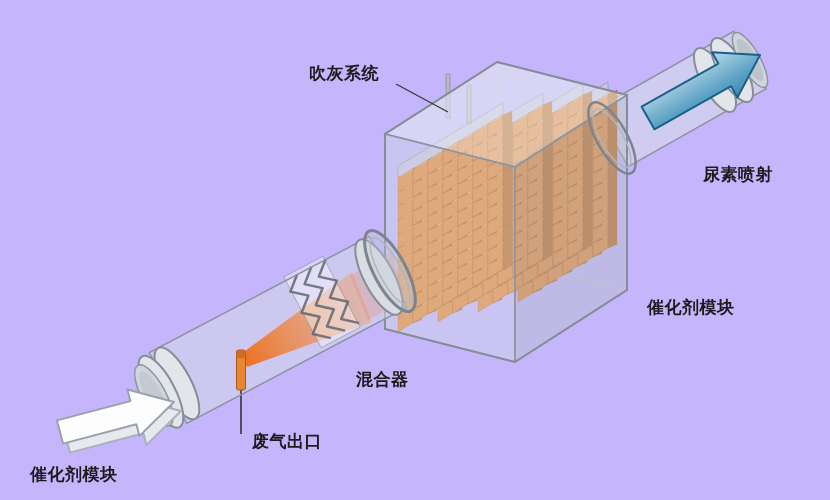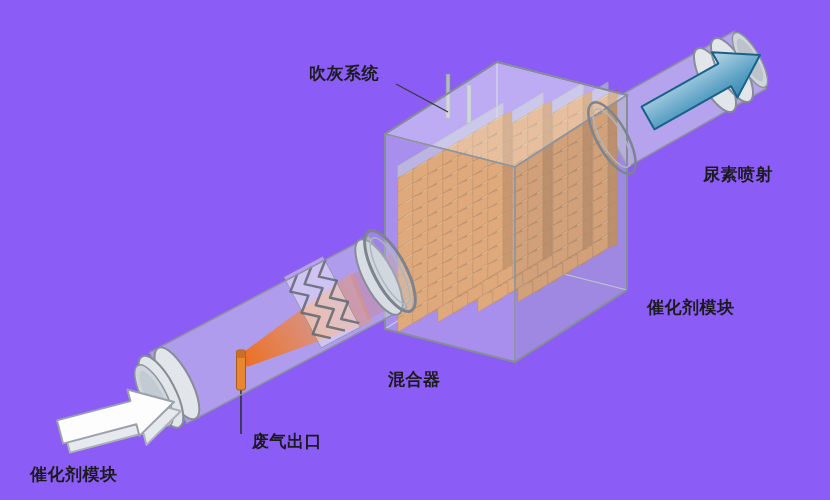--- a/index.html
+++ b/index.html
@@ -1,28 +1,28 @@
 <!DOCTYPE html>
 <html><head>
 <meta charset="utf-8">
 <style>
   html,body{margin:0;padding:0;background:#ffffff;}
   .stage{
-    position:relative;width:830px;height:500px;background:#8b5cf6;overflow:hidden;
+    position:relative;width:830px;height:500px;background:#c4b5fd;overflow:hidden;
     font-family:"DejaVu Sans",sans-serif;
   }
   .stage svg{position:absolute;left:0;top:0;}
   .lbl{
     position:absolute;font-size:17px;font-weight:600;color:#1b1b1b;
     white-space:nowrap;letter-spacing:.5px;
   }
   .lbl-blower{left:309px;top:62px;}
   .lbl-outlet{left:703px;top:163px;}
   .lbl-catalyst{left:647px;top:296px;}
-  .lbl-mixer{left:356px;top:368px;margin-left:32px;}
+  .lbl-mixer{left:356px;top:368px;}
   .lbl-urea{left:252px;top:430px;}
   .lbl-inlet{left:30px;top:463px;}
 </style>
 </head>
 <body>
 
 <div class="stage">
 
   <svg width="830" height="500" viewBox="0 0 830 500">
     <defs>

